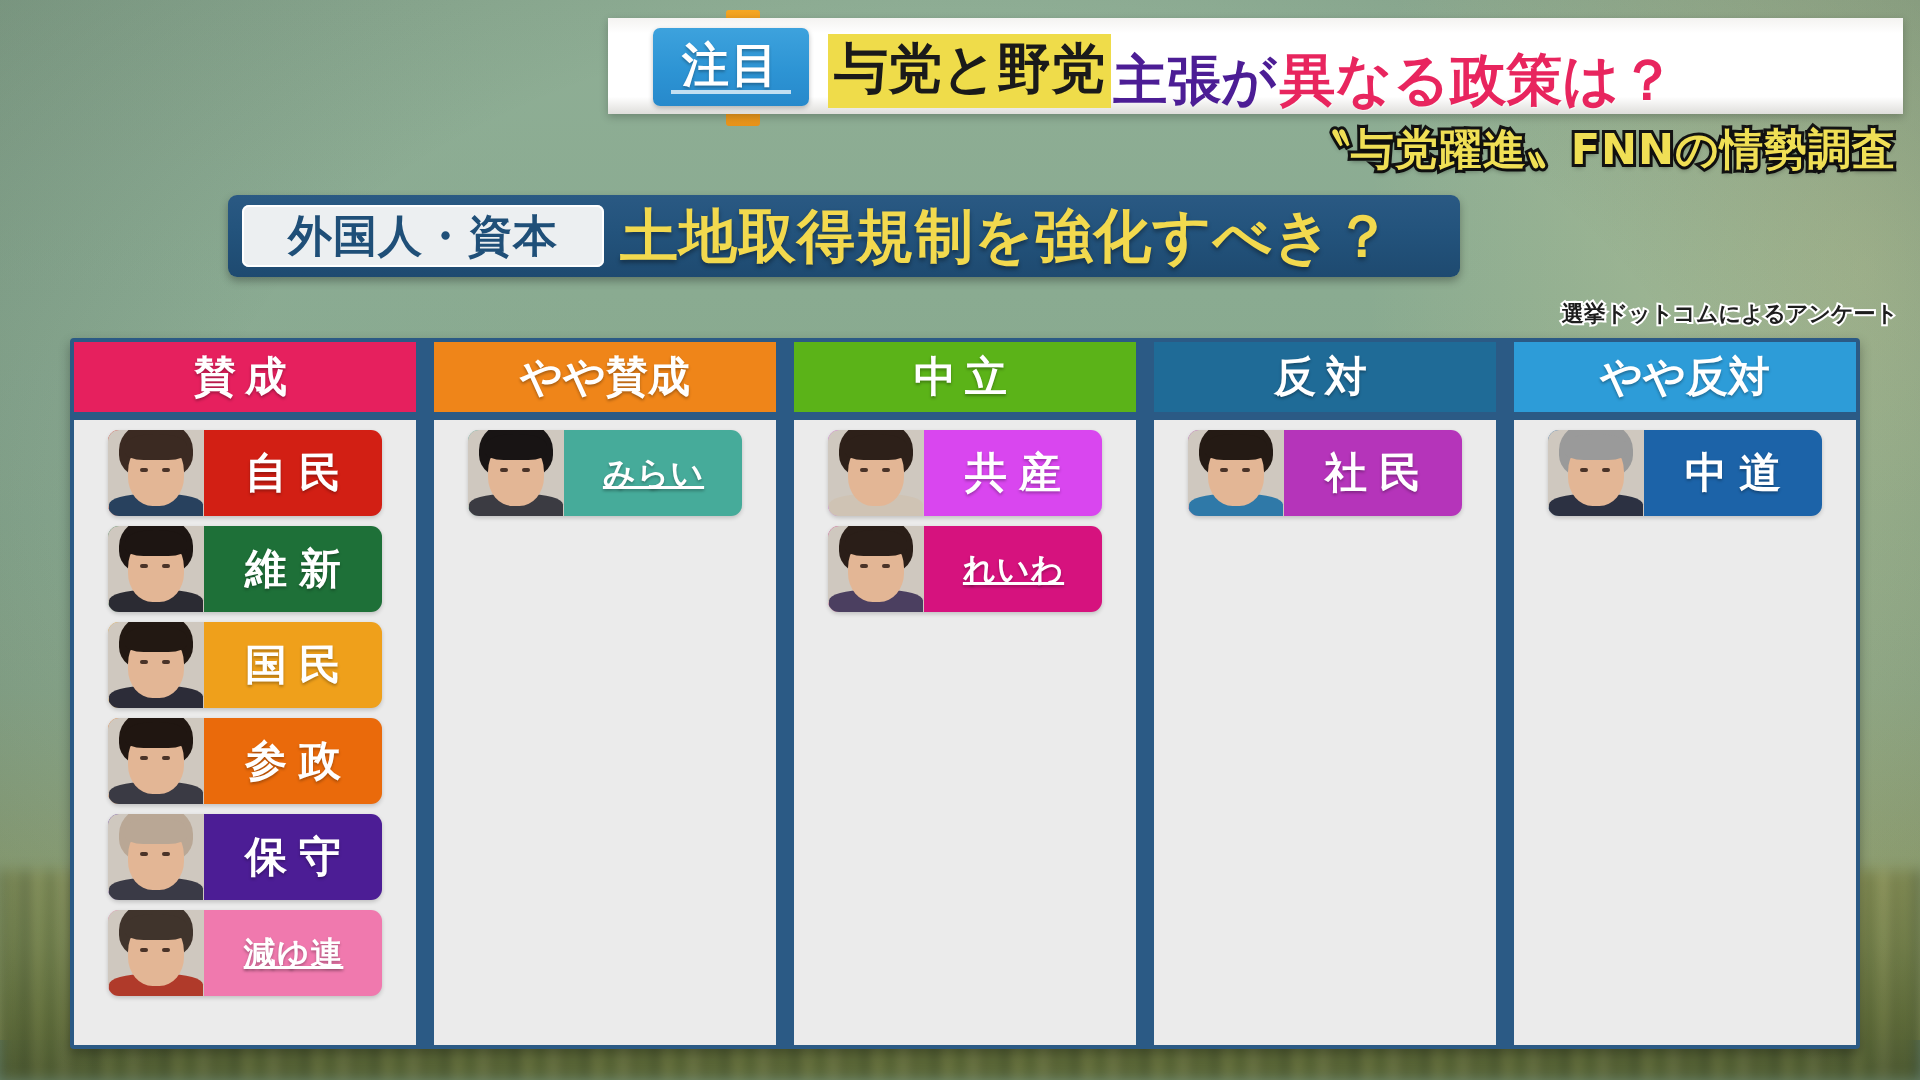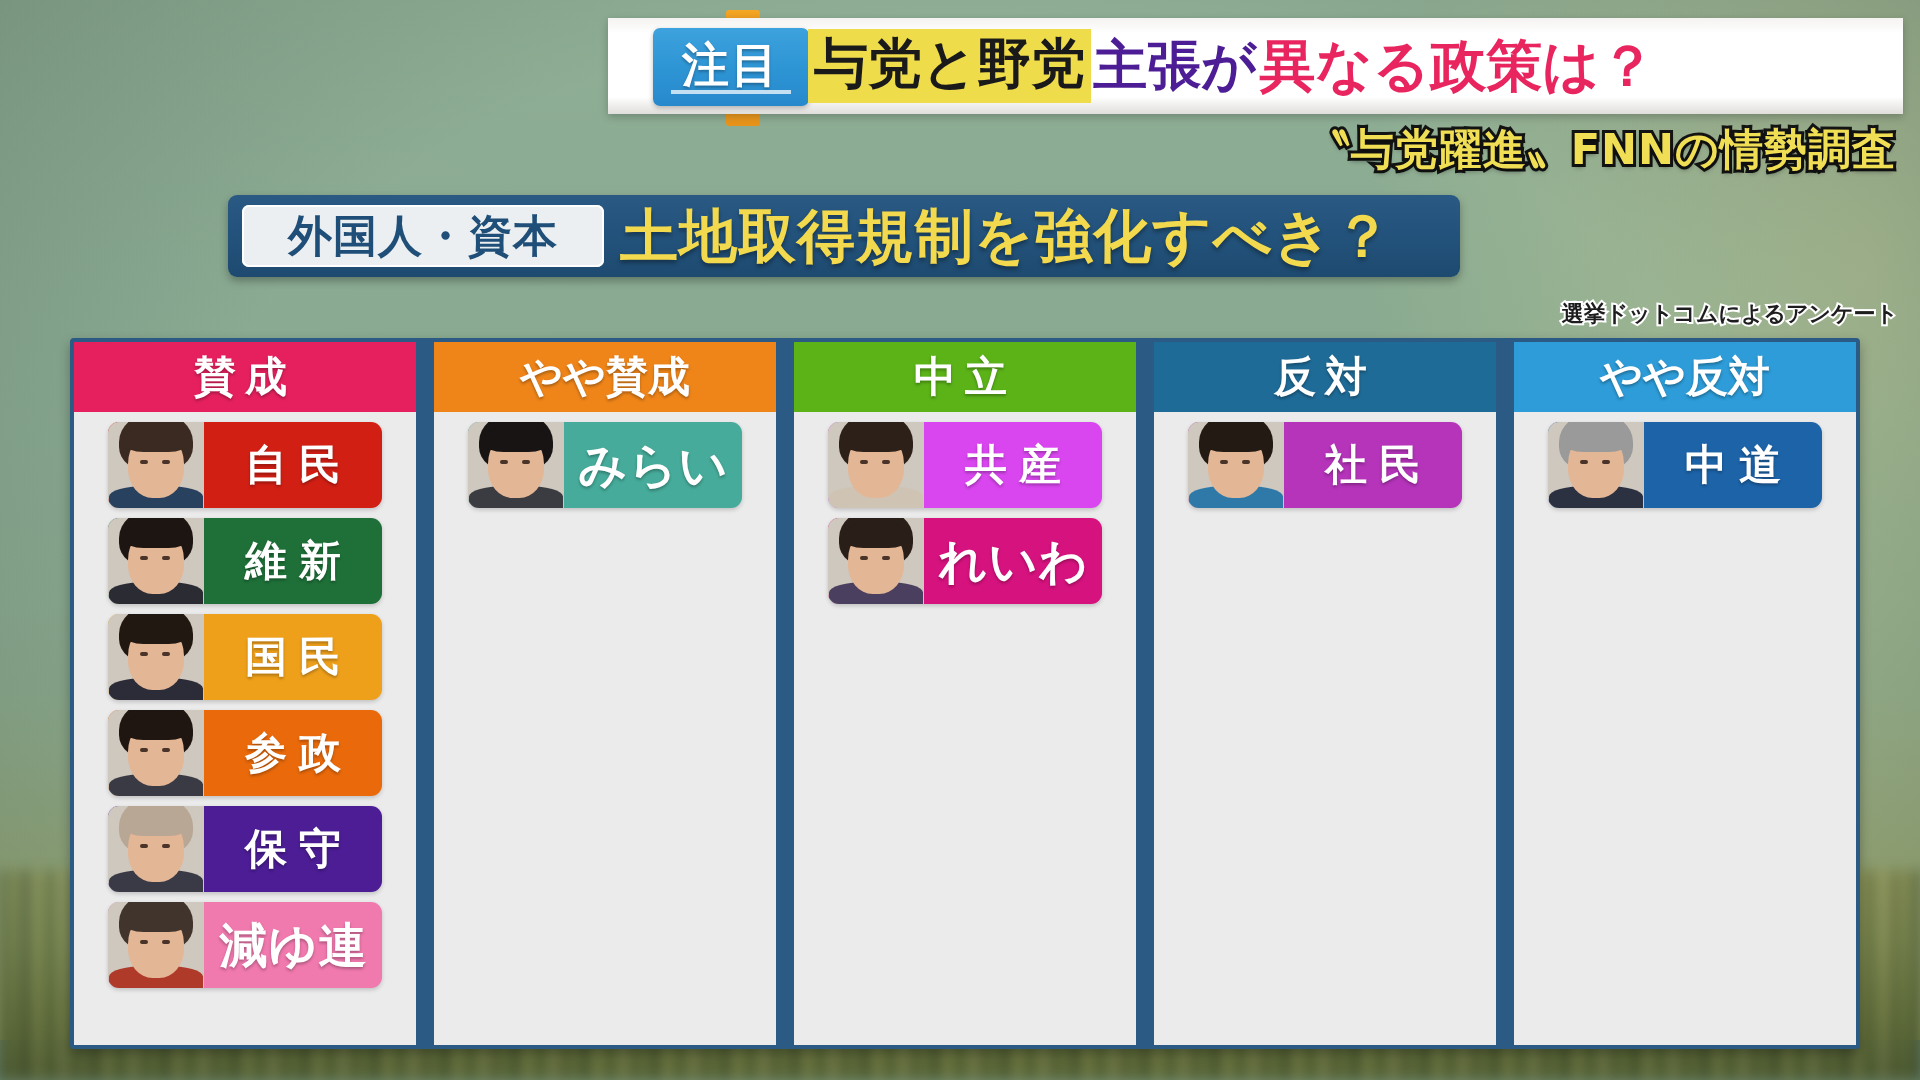--- a/index.html
+++ b/index.html
@@ -51,22 +51,22 @@
     border-radius:7px;box-shadow:0 2px 5px rgba(0,0,0,.25);
     display:flex;align-items:center;justify-content:center;
   }
   #attention-badge .txt{
     color:#ffffff;font-size:47px;font-weight:bold;letter-spacing:2px;line-height:1;
     text-shadow:0 2px 3px rgba(0,0,0,.28);padding-bottom:6px;
   }
   #attention-badge .underline{position:absolute;left:18px;right:18px;bottom:12px;height:4px;background:rgba(255,255,255,.72);}
 
   #headline-text{
-    position:absolute;left:808px;top:24px;height:84px;z-index:6;
-    display:flex;align-items:center;white-space:nowrap;
+    position:absolute;left:828px;top:24px;height:84px;z-index:6;
+    display:flex;align-items:flex-end;white-space:nowrap;
   }
   .hl-hi{
     background:#efdc4a;color:#1a1a1a;font-size:54px;font-weight:bold;line-height:1;
     padding:8px 6px 12px 6px;letter-spacing:0px;
   }
   .hl-dark{color:#4c1d95;font-size:54px;font-weight:bold;line-height:1;padding:0 2px;letter-spacing:0px;}
   .hl-red{color:#e8255e;font-size:56px;font-weight:bold;line-height:1;padding:0 1px;letter-spacing:0px;
     text-shadow:1px 1px 0 rgba(255,255,255,.5);}
 
   
@@ -112,21 +112,21 @@
     display:flex;gap:18px;
   }
   .col{flex:1;display:flex;flex-direction:column;min-width:0;}
   .col-head{
     height:70px;display:flex;align-items:center;justify-content:center;
     color:#ffffff;font-size:42px;font-weight:bold;letter-spacing:9px;line-height:1;
     text-shadow:0 2px 3px rgba(0,0,0,.3);white-space:nowrap;
   }
   .col-head.nospace{letter-spacing:0px;}
   .col-body{
-    flex:1;background:#ebebeb;padding:10px 0 0 0;display:flex;flex-direction:column;align-items:center;gap:10px;
+    flex:1;background:#ebebeb;padding:10px 0 0 0;display:flex;flex-direction:column;align-items:center;gap:10px;margin-top:8px;
   }
 
   
   .chip{
     position:relative;width:274px;height:86px;border-radius:11px;overflow:hidden;
     display:flex;align-items:center;box-shadow:0 2px 4px rgba(0,0,0,.18);
   }
   .chip .face{
     position:absolute;left:0;top:0;width:96px;height:86px;overflow:hidden;
     background:#cfc8bf;
@@ -141,21 +141,21 @@
     width:94px;height:26px;border-radius:40% 40% 0 0;}
   .chip .face .eyeL,.chip .face .eyeR{position:absolute;top:38px;width:8px;height:4px;border-radius:2px;background:#4a3328;}
   .chip .face .eyeL{left:32px;} .chip .face .eyeR{left:54px;}
   .chip .label{
     position:absolute;left:96px;right:0;top:0;bottom:0;
     display:flex;align-items:center;justify-content:center;
     color:#ffffff;font-size:42px;font-weight:bold;line-height:1;
     letter-spacing:12px;text-indent:12px;white-space:nowrap;
     text-shadow:0 2px 3px rgba(0,0,0,.28);
   }
-  .chip .label.tight{letter-spacing:1px;text-indent:1px;font-size:48px;}
+  .chip .label.tight{letter-spacing:1px;text-indent:1px;font-size:32px;text-decoration:underline;}
 </style>
 </head>
 <body>
 
 <div id="backdrop">
   <div id="bg-sky"></div>
   <div id="bg-city"></div>
   <div id="bg-glowL"></div>
   <div id="bg-glowR"></div>
   <div id="bg-vign"></div>

